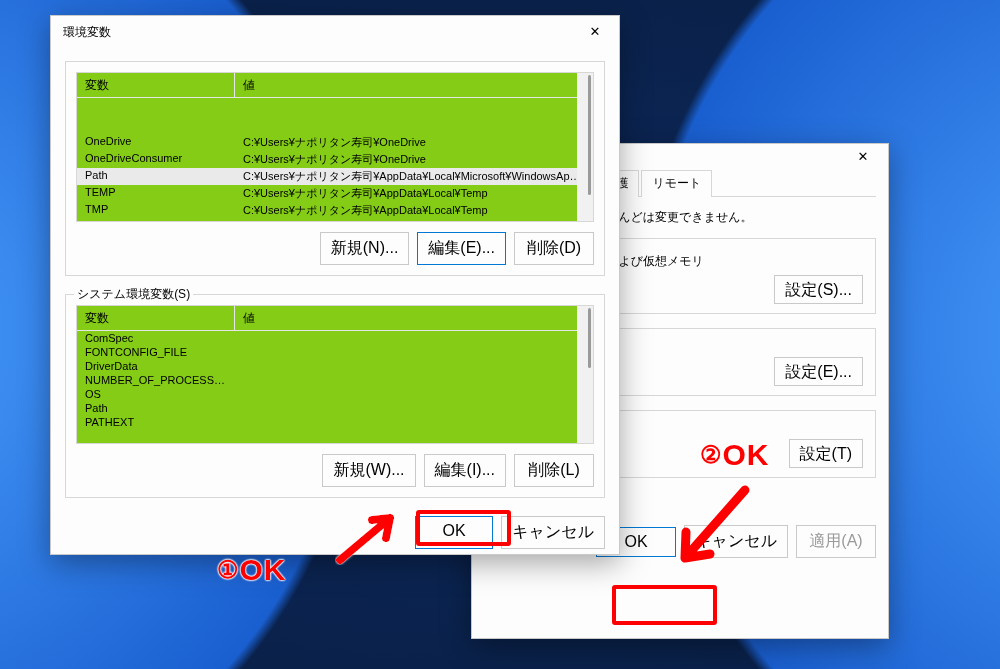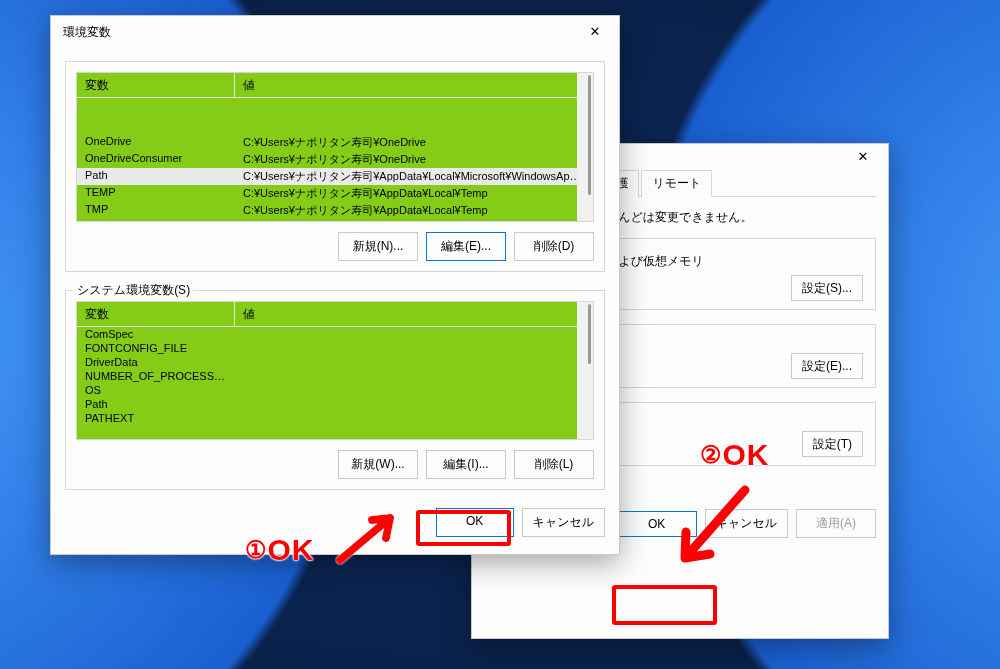--- a/index.html
+++ b/index.html
@@ -102,21 +102,21 @@
     justify-content: flex-end;
     gap: 8px;
     margin-top: 10px;
   }
   .btn {
     min-width: 80px;
     text-align: center;
     border: 1px solid #c9c9c9;
     background: #fdfdfd;
     padding: 5px 10px;
-    font-size: 12px;
+    font-size: 16px;
   }
   .btn.focus { border: 1px solid #0078d4; }
   .dialogfoot {
     display: flex;
     justify-content: flex-end;
     gap: 8px;
     padding-top: 12px;
   }
 
   
@@ -337,21 +337,21 @@
 <div class="anno-ok1-box" style="left:416px; top:510px; width:95px; height:36px;"></div>
 
 <svg class="arrow" style="left:320px; top:498px; width:100px; height:70px;" viewBox="0 0 100 70">
   <defs>
       <filter id="s1">
         <feDropShadow dx="0" dy="0" stdDeviation="1" flood-color="#fff"></feDropShadow>
       </filter>
     </defs>
   <path d="M20 62 L70 20 M70 20 L52 22 M70 20 L66 40" stroke="#ff0000" stroke-width="8" fill="none" stroke-linecap="round" stroke-linejoin="round" filter="url(#s1)"></path>
 </svg>
-<div class="anno-text" style="left:217px; top:533px;margin-left:28px;">
+<div class="anno-text" style="left:217px; top:553px;">
   <span class="anno-circle">①</span><span>OK</span>
 </div>
 
 <div class="anno-ok2-box" style="left:612px; top:585px; width:105px; height:40px;"></div>
 
 <svg class="arrow" style="left:660px; top:480px; width:100px; height:100px;" viewBox="0 0 100 100">
   <path d="M85 10 L25 78 M25 78 L26 52 M25 78 L50 74" stroke="#ff0000" stroke-width="9" fill="none" stroke-linecap="round" stroke-linejoin="round"></path>
 </svg>
 <div class="anno-text" style="left:700px; top:438px;">
   <span class="anno-circle">②</span><span>OK</span>

